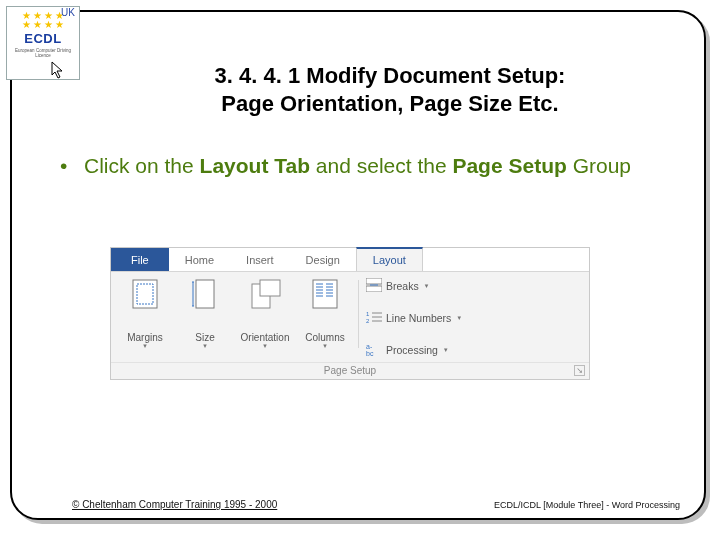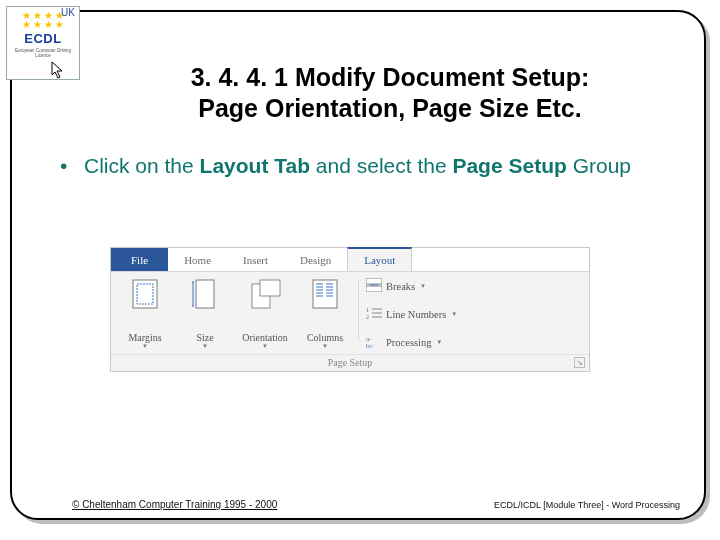--- a/index.html
+++ b/index.html
@@ -31,53 +31,53 @@
   .logo .stars { display: flex; flex-wrap: wrap; width: 50px; margin: 2px auto 0; justify-content: center; }
   .logo .star { color: #f7c400; font-size: 10px; line-height: 9px; margin: 0 1px; }
   .logo .uk { position: absolute; right: 4px; top: 0; font-size: 10px; font-weight: normal; color: #2a4aa8; }
   .logo .ecdl { font-weight: bold; color: #1a3ea0; font-size: 13px; letter-spacing: 0.5px; margin-top: 2px; }
   .logo .tag { font-size: 4.5px; color: #555; margin-top: 3px; line-height: 1.1; }
   .cursor { position: absolute; left: 44px; top: 54px; font-size: 14px; color: #000; }
   .title {
     position: absolute;
     top: 62px; left: 120px; right: 60px;
     text-align: center;
-    font-size: 25px;
+    font-size: 22px;
     font-weight: bold;
     line-height: 1.25;
     color: #000;
   }
   .body {
     position: absolute;
     top: 152px; left: 60px; right: 50px;
   }
   .bullet {
     font-size: 21px;
-    color: #0f766e;
+    color: #4d7c0f;
     line-height: 1.3;
     padding-left: 24px;
     position: relative;
   }
   .bullet::before {
     content: "•";
     position: absolute;
     left: 0; top: 0;
     font-size: 21px;
   }
   .bullet .b { font-family: Arial, sans-serif; font-weight: 900; }
 
   .ribbon-wrap {
     position: absolute;
     top: 247px; left: 110px;
     width: 480px;
   }
   .ribbon {
     border: 1px solid #c9c9c9;
     background: #fdfdfd;
-    font-family: Liberation Serif, serif;
+    font-family: Liberation Sans, sans-serif;
     font-size: 11px;
     color: #444;
   }
   .tabbar {
     display: flex;
     align-items: stretch;
     height: 24px;
     background: #fff;
     border-bottom: 1px solid #d6d6d6;
   }
@@ -115,21 +115,21 @@
   .big .lbl { font-size: 10px; color: #555; margin-top: 20px; display: block; }
   .big .chev { font-size: 7px; color: #777; display: block; margin-top: -1px; }
   .iconbox {
     width: 34px; height: 34px; margin: 0 auto 0; position: relative;
   }
   .iconbox svg { display: block; margin: 0 auto; }
   .divider { width: 1px; background: #d6d6d6; margin: 4px 3px 14px; }
   .smallstack {
     display: flex; flex-direction: column; justify-content: space-between;
     padding: 2px 4px 4px 4px;
-    gap: 8px;
+    gap: 16px;
     width: 126px;
   }
   .srow { display: flex; align-items: center; gap: 4px; font-size: 10.5px; color: #555; }
   .srow .chev { font-size: 7px; color: #777; margin-left: 2px; }
   .grouplabel {
     background: #f3f3f3;
     border-top: 1px solid #e2e2e2;
     text-align: center;
     font-size: 10px;
     color: #888;

